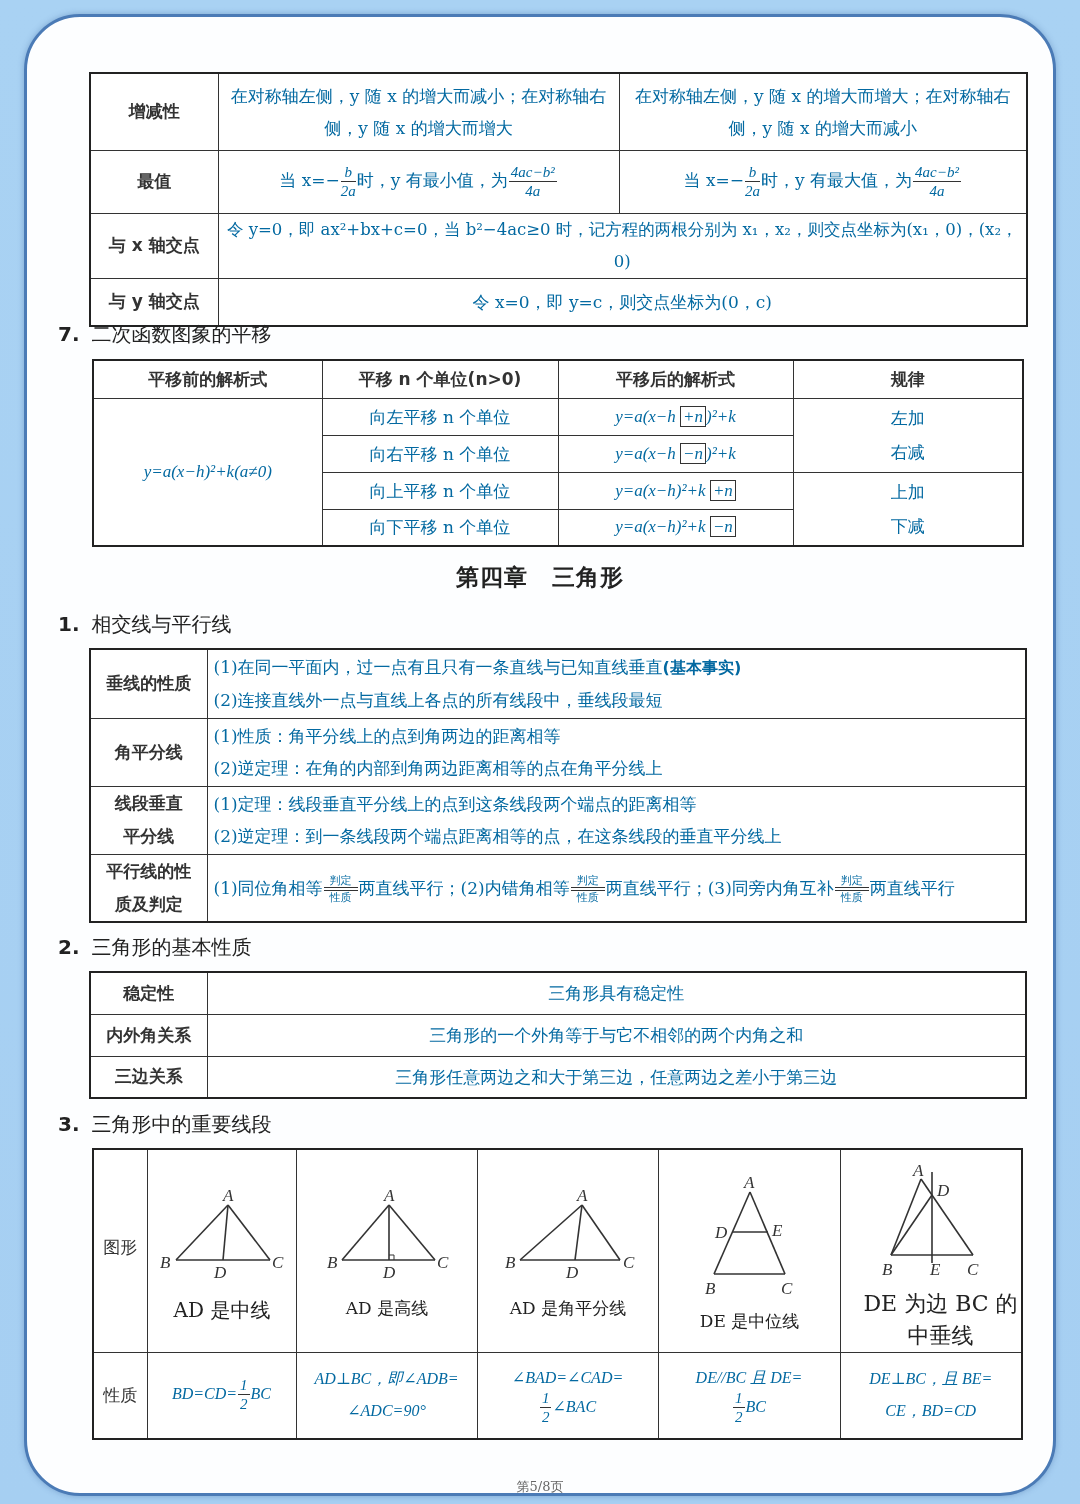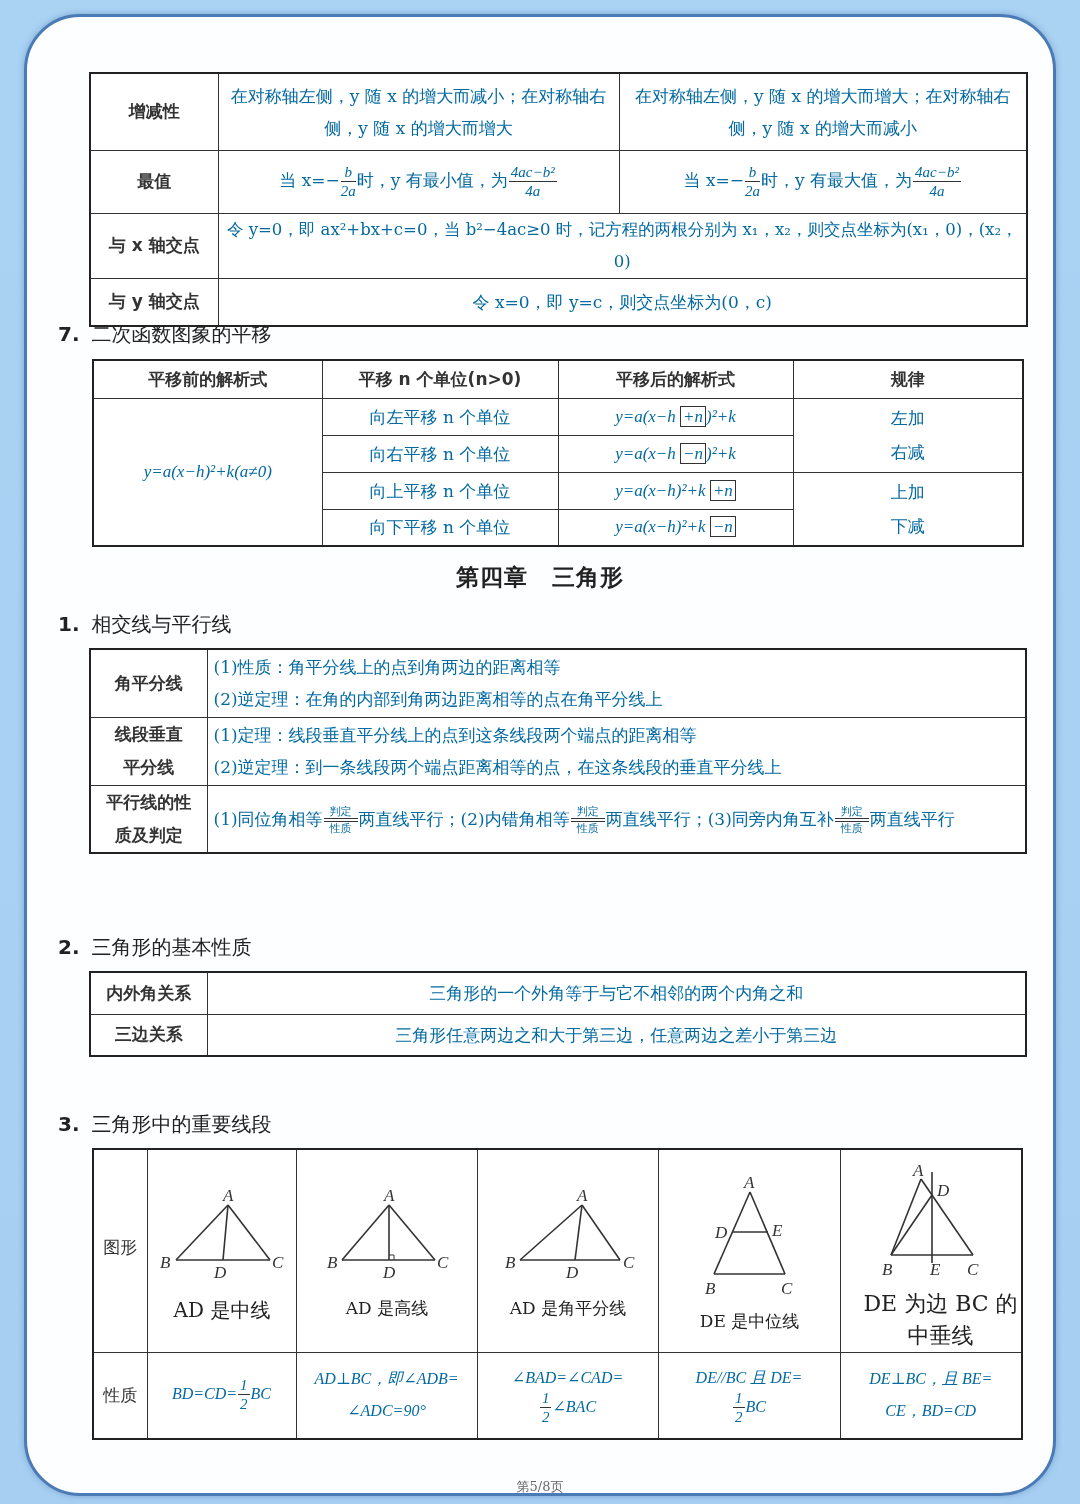--- a/index.html
+++ b/index.html
@@ -127,20 +127,27 @@
 
 <div class="sec-title" style="left:58px; top:611px;">
   <span class="num">1.</span><span class="t">相交线与平行线</span>
 </div>
 <table class="outer" style="left:89px; top:648px; width:936px;">
   <colgroup>
       <col style="width:117px">
       <col style="width:819px">
     </colgroup>
   <tbody>
+      <tr style="height:69px">
+    <td class="lbl">垂线的性质</td>
+    <td class="txt left">
+      <div><span>(1)在同一平面内，过一点有且只有一条直线与已知直线垂直</span><b style="font-family:'DejaVu Sans',sans-serif;font-size:16px;">(基本事实)</b></div>
+      <div>(2)连接直线外一点与直线上各点的所有线段中，垂线段最短</div>
+    </td>
+  </tr>
   <tr style="height:68px">
     <td class="lbl">角平分线</td>
     <td class="txt left">
       <div>(1)性质：角平分线上的点到角两边的距离相等</div>
       <div>(2)逆定理：在角的内部到角两边距离相等的点在角平分线上</div>
     </td>
   </tr>
   <tr style="height:68px">
     <td class="lbl" style="line-height:33px;">
           <div>线段垂直</div>
@@ -165,20 +172,24 @@
 
 <div class="sec-title" style="left:58px; top:934px;">
   <span class="num">2.</span><span class="t">三角形的基本性质</span>
 </div>
 <table class="outer" style="left:89px; top:971px; width:936px;">
   <colgroup>
       <col style="width:117px">
       <col style="width:819px">
     </colgroup>
   <tbody>
+      <tr style="height:42px">
+    <td class="lbl">稳定性</td>
+    <td class="txt">三角形具有稳定性</td>
+  </tr>
   <tr style="height:42px">
     <td class="lbl">内外角关系</td>
     <td class="txt">三角形的一个外角等于与它不相邻的两个内角之和</td>
   </tr>
   <tr style="height:42px">
     <td class="lbl">三边关系</td>
     <td class="txt">三角形任意两边之和大于第三边，任意两边之差小于第三边</td>
   </tr>
 </tbody>
   </table>

